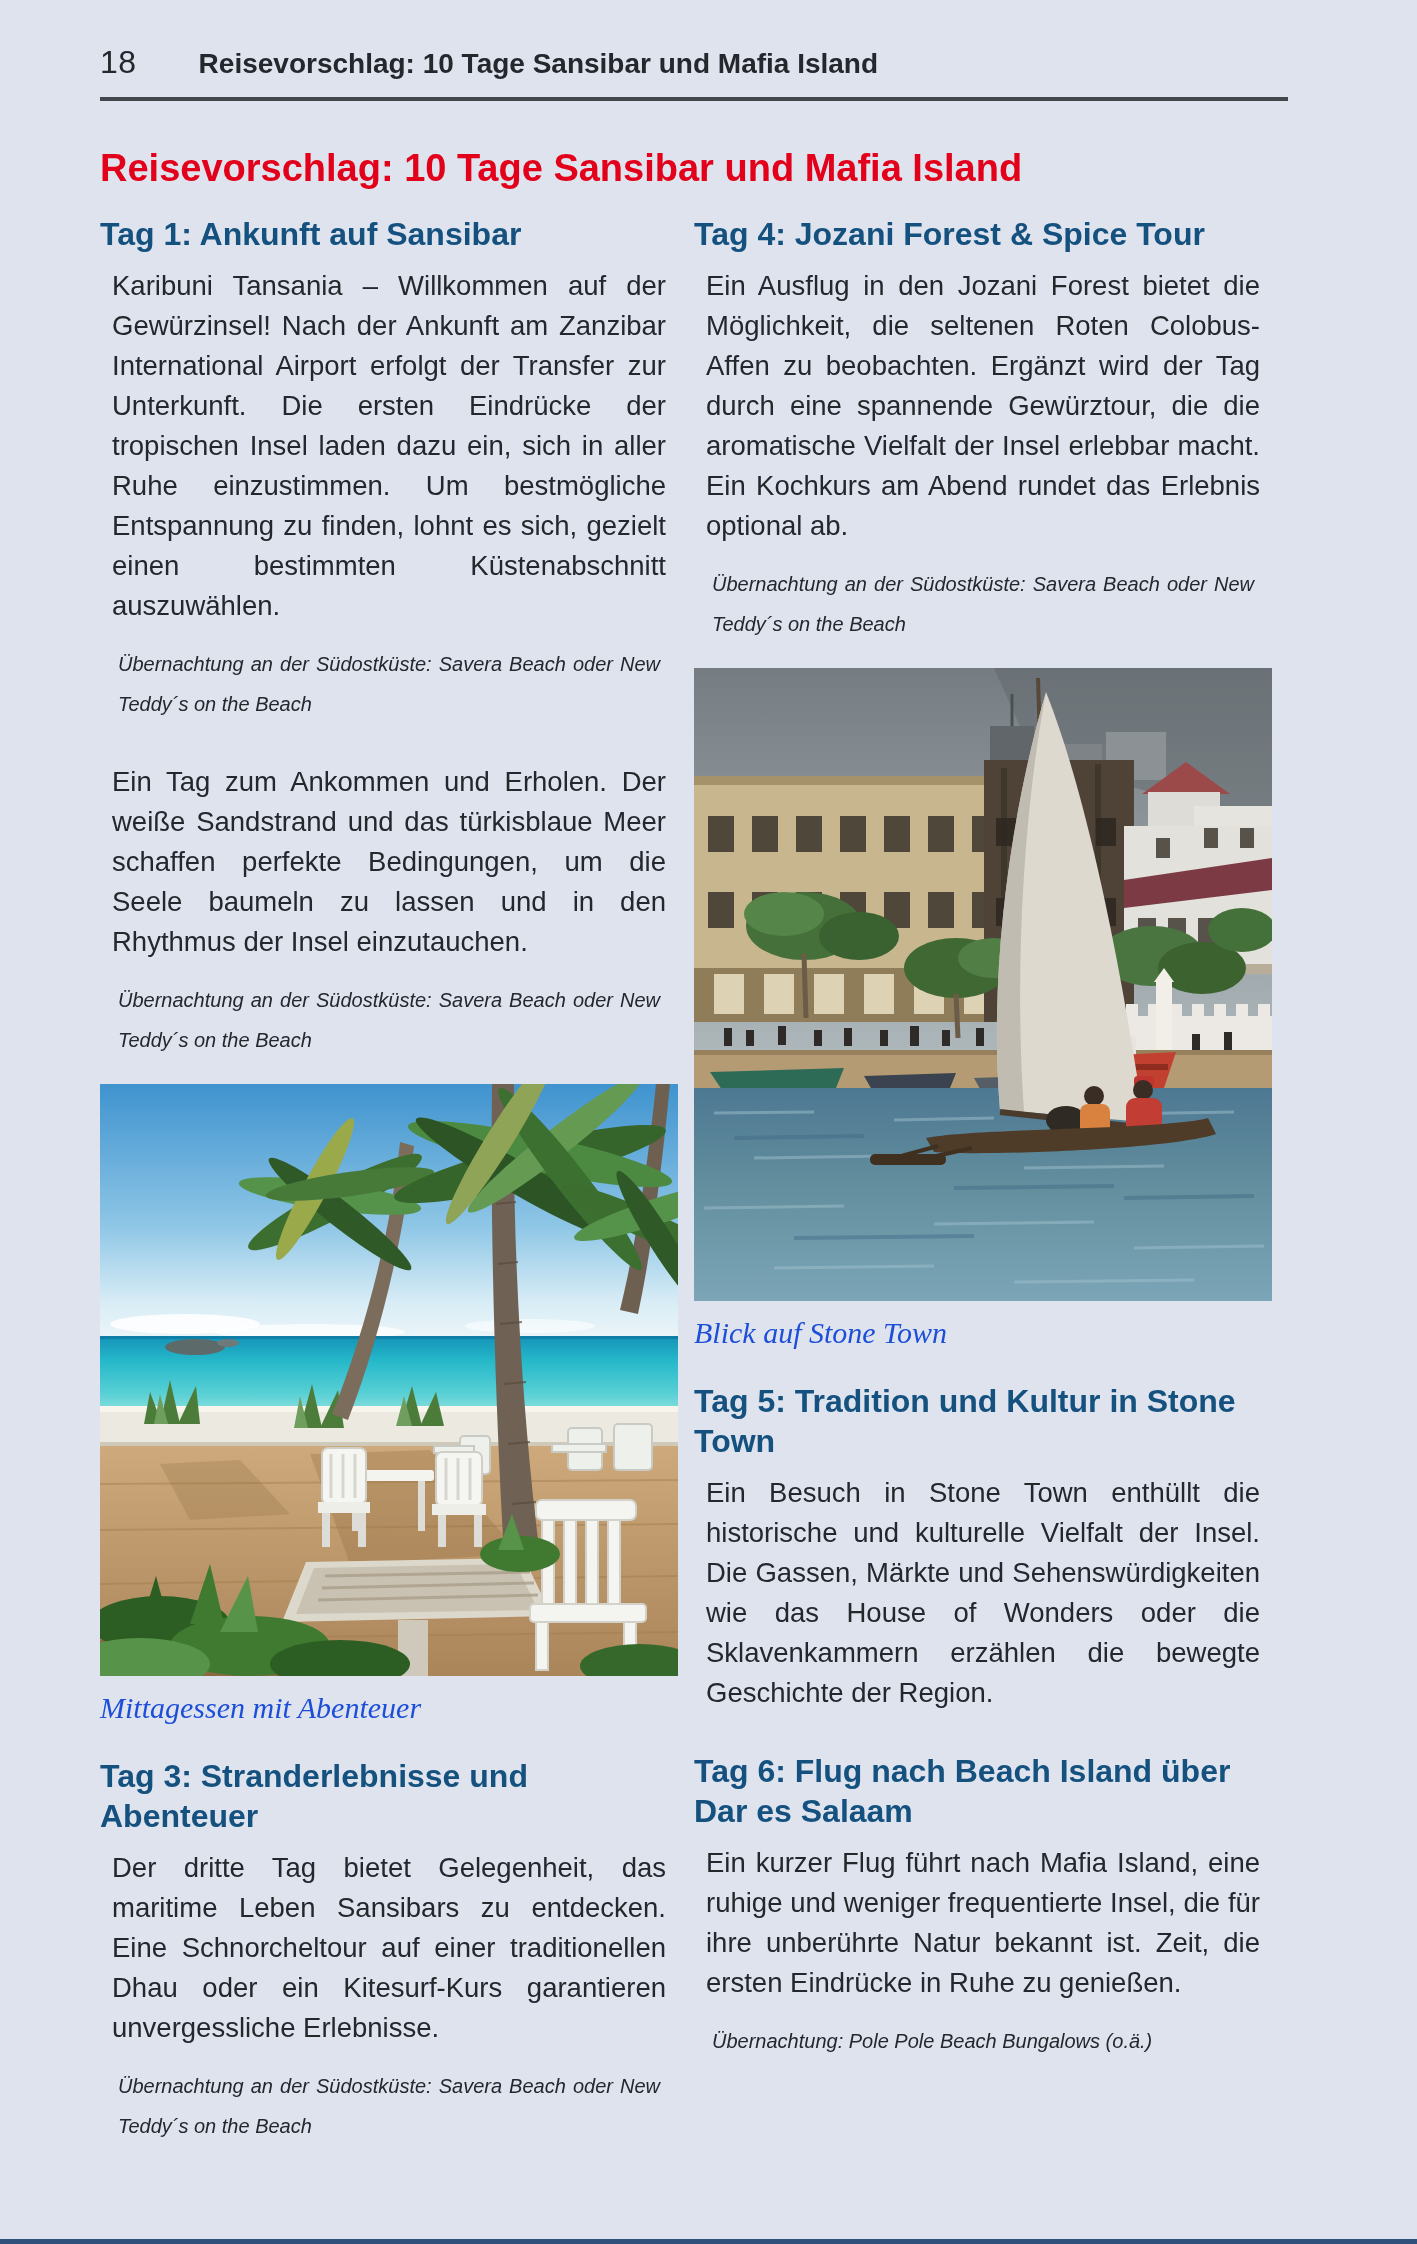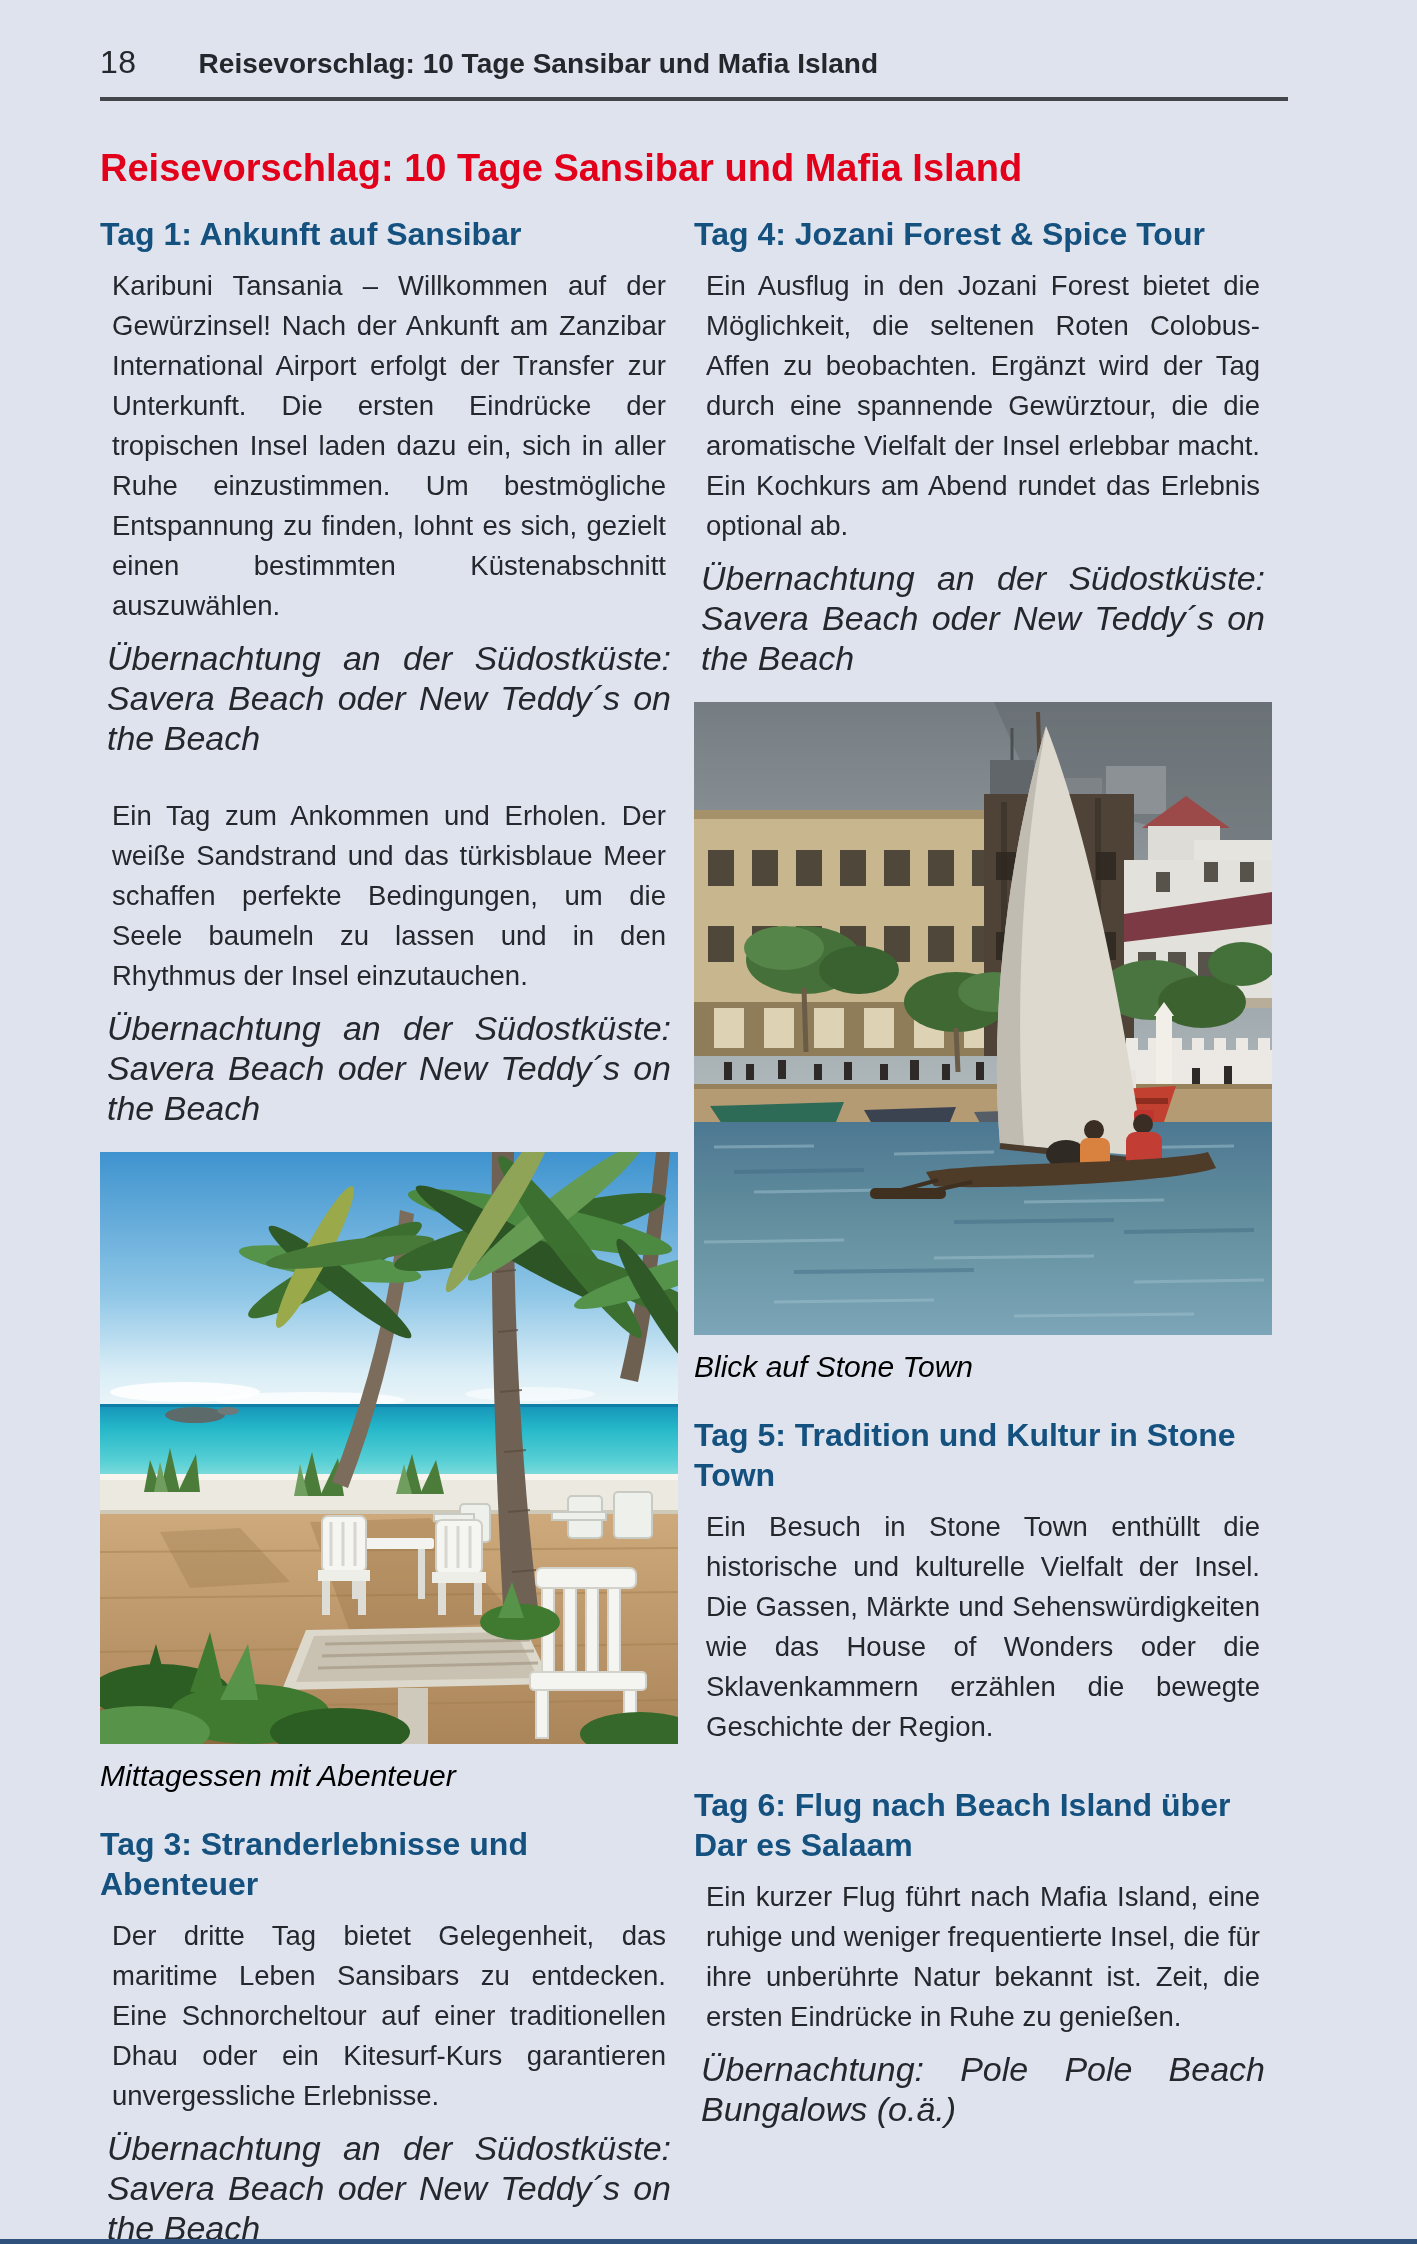--- a/index.html
+++ b/index.html
@@ -30,29 +30,29 @@
   .col{width:578px;}
   .day-heading{
     font-size:32px;font-weight:700;color:#15517f;
     line-height:40px;margin:0;
   }
   .day-body{
     font-size:27.5px;line-height:40px;text-align:justify;
     margin:12px;hyphens:auto;-webkit-hyphens:auto;
   }
   .overnight{
-    font-size:34px;line-height:40px;font-style:italic;
-    text-align:justify;margin:7px;
+    font-size:20px;line-height:40px;font-style:italic;
+    text-align:justify;margin:18px;
   }
   .section{margin-bottom:38px;}
   .section.tight{margin-bottom:24px;}
   .photo-frame{font-size:0;line-height:0;}
   .photo-caption{
-    font-family:Liberation Sans, sans-serif;
-    font-style:italic;font-size:30px;color:#000000;
+    font-family:Liberation Serif, serif;
+    font-style:italic;font-size:30px;color:#1d4ed8;
     line-height:36px;margin:14px 0 0 0;
   }
   .caption-block{margin-bottom:30px;}
   .bottom-rule{
     position:absolute;left:0;bottom:0;width:1417px;height:5px;
     background:#30517c;
   }
 </style>
 </head>
 <body>

